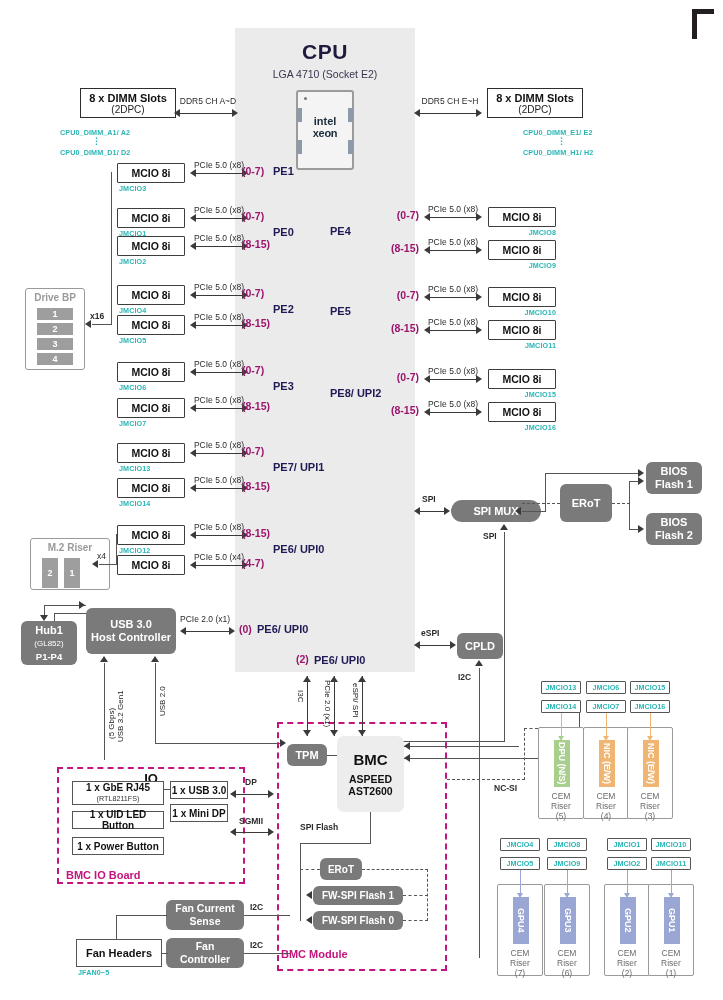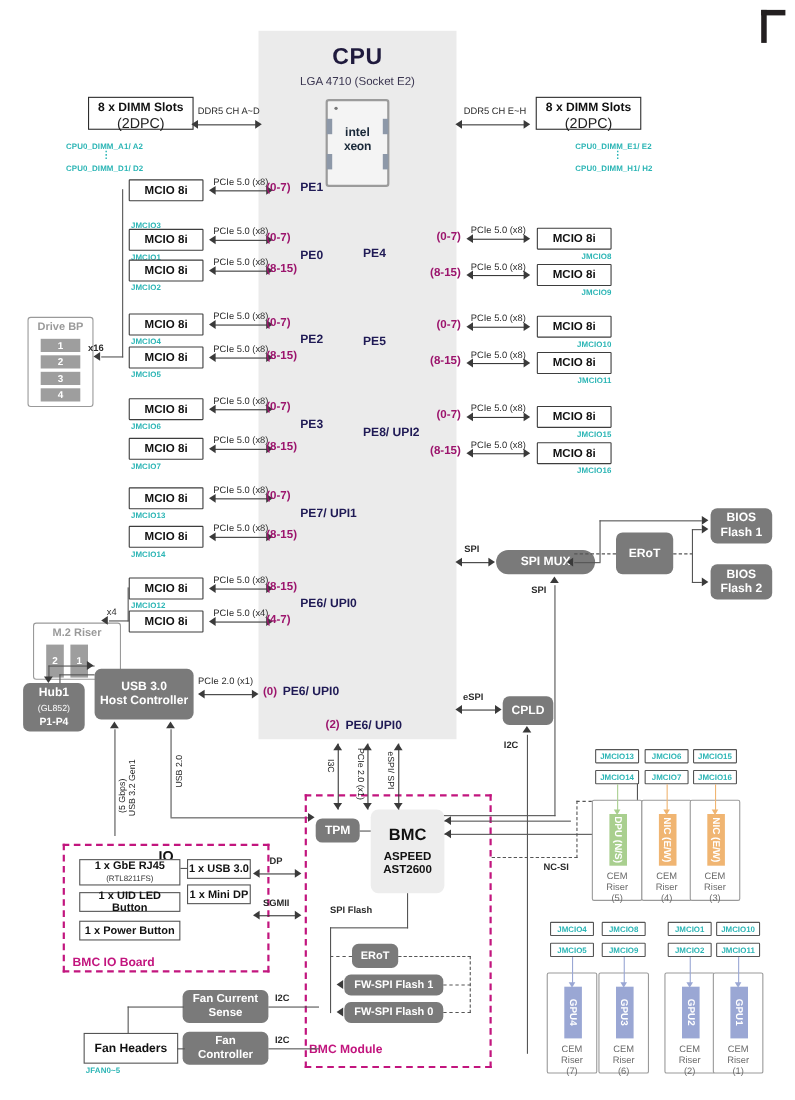--- a/index.html
+++ b/index.html
@@ -46,21 +46,21 @@
   .mcio {
     width:68px; height:20px; border:1.6px solid #3d3d3d; background:#fff;
     font-size:10.5px; font-weight:bold; color:#111; text-align:center;
     line-height:18px; border-radius:1px;
   }
   .dimm-front {
     position:absolute; width:96px; height:30px; background:#fff;
     border:1.6px solid #2d2d2d; text-align:center;
   }
   .dimm-front .t1 { font-size:11px; font-weight:bold; color:#111; margin-top:3px; }
-  .dimm-front .t2 { font-size:13px; color:#222; }
+  .dimm-front .t2 { font-size:10px; color:#222; }
 
   
   .harrow { height:9px; }
   .harrow .line { position:absolute; left:4px; right:4px; top:4px; height:1.4px; background:#3a3a3a; }
   .harrow .ahead-l, .harrow .ahead-r {
     position:absolute; top:0px; width:0; height:0;
     border-top:4.5px solid transparent; border-bottom:4.5px solid transparent;
   }
   .harrow .ahead-l { left:0; border-right:6px solid #3a3a3a; }
   .harrow .ahead-r { right:0; border-left:6px solid #3a3a3a; }
@@ -214,36 +214,36 @@
 
 <div class="abs panel" style="left:25px;top:288px;width:60px;height:82px;">
   <div class="panel-title" style="margin-top:3px;">Drive BP</div>
   <div class="slot" style="position:absolute;left:11px;top:19px;width:36px;height:12px;line-height:12px;">1</div>
   <div class="slot" style="position:absolute;left:11px;top:34px;width:36px;height:12px;line-height:12px;">2</div>
   <div class="slot" style="position:absolute;left:11px;top:49px;width:36px;height:12px;line-height:12px;">3</div>
   <div class="slot" style="position:absolute;left:11px;top:64px;width:36px;height:12px;line-height:12px;">4</div>
 </div>
 <div class="abs conn" style="left:92px;top:324px;width:20px;height:1.4px;"></div>
 <div class="abs" style="left:85px;top:320px;width:0;height:0;border-top:4.5px solid transparent;border-bottom:4.5px solid transparent;border-right:6px solid #3a3a3a;"></div>
-<div class="abs sig" style="left:80px;top:311px;font-weight:bold;">x16</div>
+<div class="abs sig" style="left:90px;top:311px;font-weight:bold;">x16</div>
 <div class="abs conn" style="left:111px;top:172px;width:1.4px;height:153px;"></div>
 
-<div class="abs panel" style="left:30px;top:538px;width:80px;height:52px;margin-top:28px;">
+<div class="abs panel" style="left:30px;top:538px;width:80px;height:52px;">
   <div class="panel-title" style="margin-top:3px;">M.2 Riser</div>
   <div class="slot" style="position:absolute;left:11px;top:19px;width:16px;height:30px;line-height:30px;">2</div>
   <div class="slot" style="position:absolute;left:33px;top:19px;width:16px;height:30px;line-height:30px;">1</div>
 </div>
 <div class="abs conn" style="left:99px;top:564px;width:18px;height:1.4px;"></div>
 <div class="abs" style="left:92px;top:560px;width:0;height:0;border-top:4.5px solid transparent;border-bottom:4.5px solid transparent;border-right:6px solid #3a3a3a;"></div>
 <div class="abs sig" style="left:97px;top:551px;font-weight:normal;">x4</div>
 <div class="abs conn" style="left:116px;top:534px;width:1.4px;height:31px;"></div>
 
 <div id="mcio-left-host">
     <div class="abs mcio" style="left: 117px; top: 163px;">MCIO 8i</div>
-    <div class="abs jm" style="left: 119px; top: 184px; margin-top: 16px;">JMCIO3</div>
+    <div class="abs jm" style="left: 119px; top: 184px;">JMCIO3</div>
     <div class="abs sig" style="left: 190px; top: 160px; width: 58px; text-align: center;">PCIe 5.0 (x8)</div>
     <div class="abs harrow" style="left: 190px; top: 169px; width: 58px;">
       <div class="line"></div>
       <div class="ahead-l"></div>
       <div class="ahead-r"></div>
     </div>
     <div class="abs pe-lane" style="top: 165px; left: 242px;">(0-7)</div>
     <div class="abs pe-name" style="left: 273px; top: 165px;">PE1</div>
     <div class="abs mcio" style="left: 117px; top: 208px;">MCIO 8i</div>
     <div class="abs jm" style="left: 119px; top: 229px;">JMCIO1</div>

